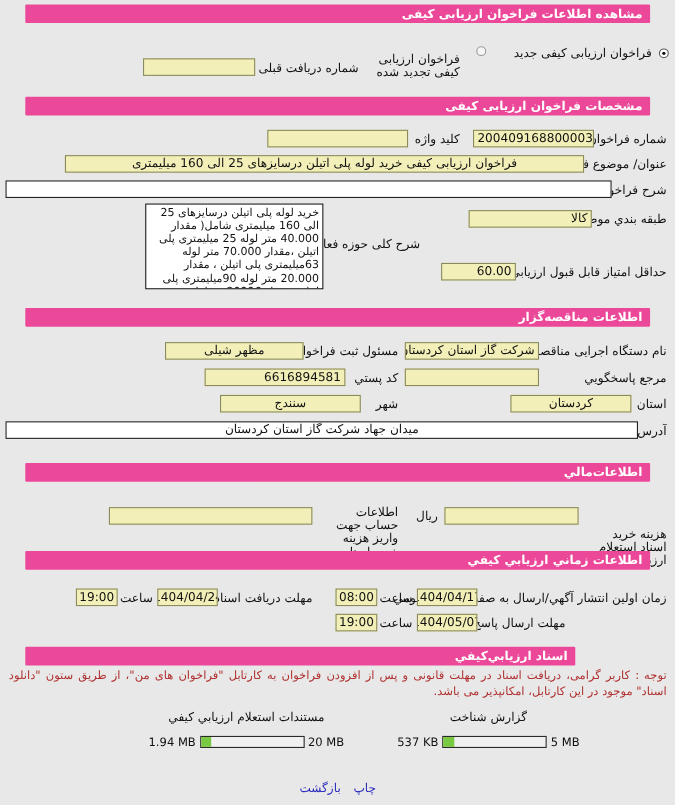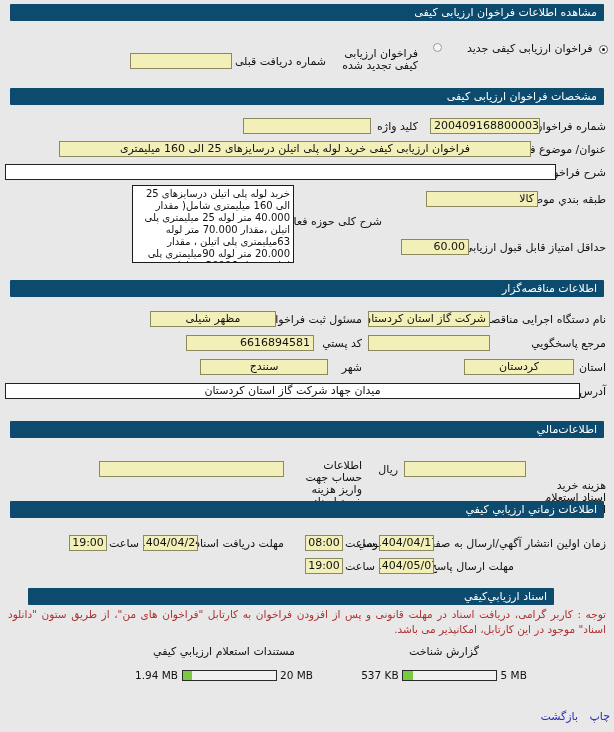--- a/index.html
+++ b/index.html
@@ -11,28 +11,28 @@
     font-family: "DejaVu Sans", "Liberation Sans", sans-serif;
     font-size: 11px;
     color: #1a1a1a;
     direction: rtl;
     overflow: hidden;
   }
   .page { width: 614px; height: 732px; position: relative; background:#e8e8e8; }
 
   
   .sec-bar {
-    background: #0c4a6e;
+    background: #ec4899;
     color: #ffffff;
-    font-weight: normal;
+    font-weight: bold;
     font-size: 11px;
     height: 17px;
     line-height: 17px;
     padding: 0 7px 0 6px;
-    margin: 0 10px;
+    margin: 0 23px;
     text-align: right;
     border-radius: 1px;
     letter-spacing: 0px;
     white-space: nowrap;
     overflow: hidden;
   }
   .lbl {
     text-align: right;
     font-size: 11px;
     color: #111;
@@ -105,21 +105,21 @@
     direction: ltr;
   }
   .pbar-fill {
     height: 100%;
     background: #7ac943;
     position:absolute; left:0; top:0;
   }
   .pbar-label { font-size: 10.5px; color:#111; vertical-align: middle; direction:ltr; display:inline-block; }
   .doc-title { font-size: 11px; text-align:center; color:#111; }
 
-  .footer-links { font-size:11px; }
+  .footer-links { text-align:center; font-size:11px; }
   .footer-links a { color:#2b2bbd; text-decoration: none; margin: 0 4px; }
 
   .abs { position: absolute; }
 </style>
 </head>
 <body>
 
 <div class="page">
 
   <div class="abs" style="left:0;top:4px;width:614px;">
@@ -214,21 +214,21 @@
   <div class="abs lbl" style="right:330px;top:537px;">مهلت دریافت اسناد</div>
   <div class="abs fld center-num" style="right:416px;top:535px;width:55px;">1404/04/24</div>
   <div class="abs lbl" style="right:475px;top:537px;">ساعت</div>
   <div class="abs fld center-num" style="right:507px;top:535px;width:38px;">19:00</div>
 
   <div class="abs lbl" style="right:100px;top:560px;">مهلت ارسال پاسخ استعلام</div>
   <div class="abs fld center-num" style="right:180px;top:558px;width:55px;">1404/05/07</div>
   <div class="abs lbl" style="right:239px;top:560px;">ساعت</div>
   <div class="abs fld center-num" style="right:271px;top:558px;width:38px;">19:00</div>
 
-  <div class="abs" style="left:18px;top:588px;width:546px;">
+  <div class="abs" style="left:0;top:588px;width:546px;">
     <div class="sec-bar">اسناد ارزیابي‌کیفي</div>
   </div>
 
   <div class="abs notice" style="left:0;top:607px;width:614px;">توجه : کاربر گرامی، دریافت اسناد در مهلت قانونی و پس از افزودن فراخوان به کارتابل "فراخوان های من"، از طریق ستون "دانلود اسناد" موجود در این کارتابل، امکانپذیر می باشد.</div>
 
   <div class="abs" style="right:290px;top:645px;width:200px;text-align:center;">
     <div class="doc-title">مستندات استعلام ارزیابي کیفي</div>
     <div style="margin-top:10px;white-space:nowrap;">
       <span class="pbar-label">20 MB</span>
       <span class="pbar-track">

